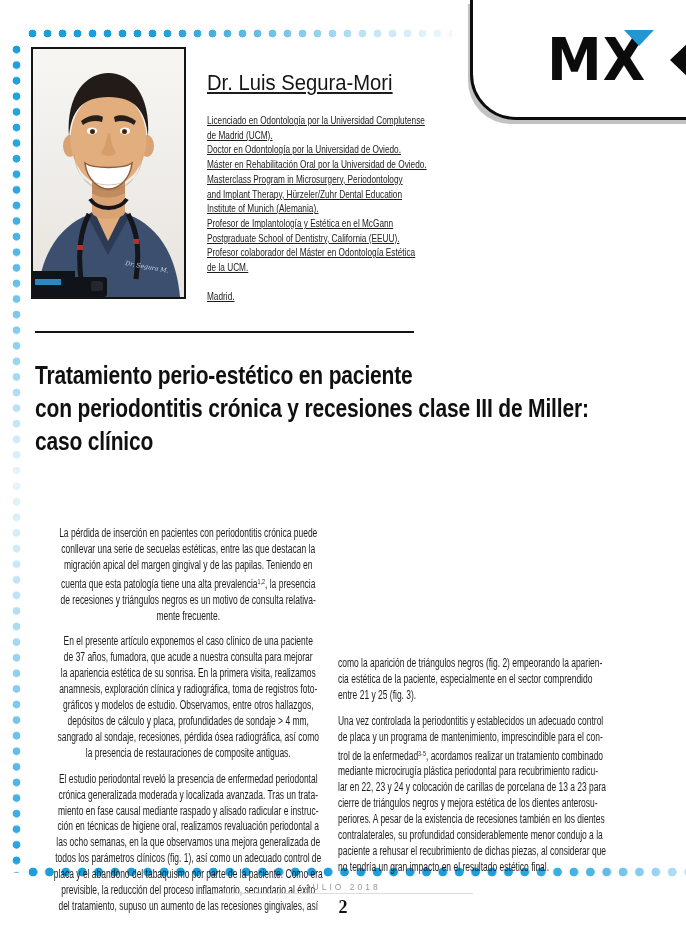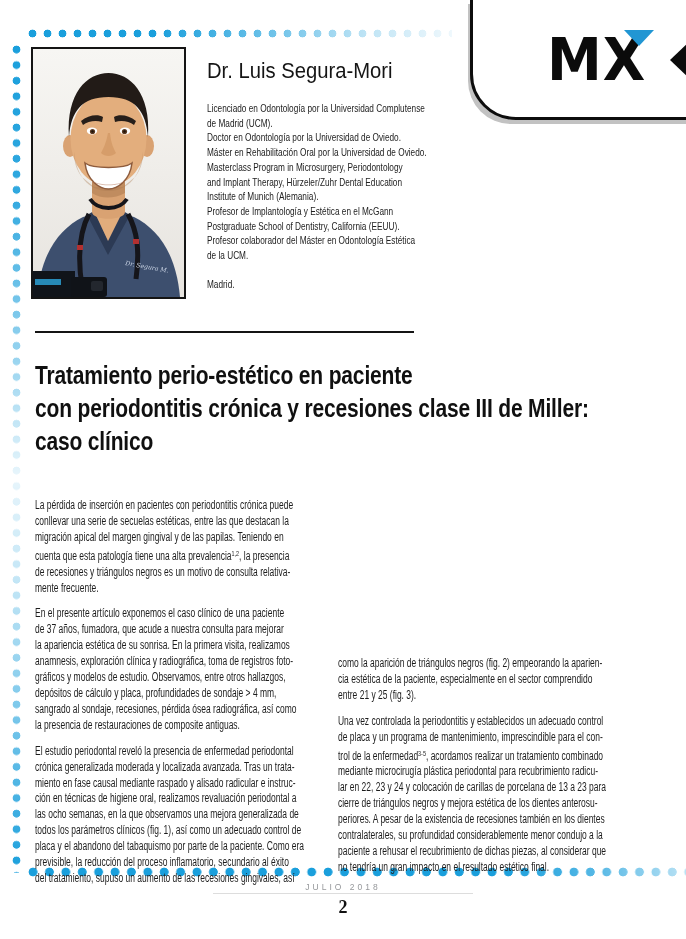--- a/index.html
+++ b/index.html
@@ -30,21 +30,21 @@
     -webkit-mask-image:linear-gradient(90deg,#000 0%,#000 72%,rgba(0,0,0,.75) 86%,rgba(0,0,0,.3) 100%);
     mask-image:linear-gradient(90deg,#000 0%,#000 72%,rgba(0,0,0,.75) 86%,rgba(0,0,0,.3) 100%);
   }
   
   .photo-frame{
     position:absolute;left:31px;top:47px;width:151px;height:248px;
     border:2px solid #141414;background:#efece8;
   }
   .photo-frame svg{display:block;}
   
-  .author{position:absolute;left:207px;top:58px;width:260px;}
+  .author{position:absolute;left:207px;top:70px;width:260px;text-decoration:underline;}
   .author-name{
     margin:0;font-size:22px;font-weight:500;color:#151515;white-space:nowrap;
     transform:scaleX(.92);transform-origin:0 0;letter-spacing:0;
   }
   .author-meta{
     margin-top:17px;width:342px;transform:scaleX(.75);transform-origin:0 0;
   }
   .author-meta p{margin:0;font-size:11px;line-height:14.7px;white-space:pre;color:#222;}
   .author-city{margin-top:14px !important;}
   
@@ -69,21 +69,21 @@
     border-right:22px solid #0b0b0b;
   }
   
   .rule{position:absolute;left:35px;top:331px;width:379px;height:2px;background:#141414;}
   .article-title{
     position:absolute;left:35px;top:359px;margin:0;width:720px;
     font-size:25px;line-height:33px;font-weight:bold;color:#101010;
     letter-spacing:-0.2px;white-space:pre;transform:scaleX(.84);transform-origin:0 0;
   }
   .col{position:absolute;width:306px;}
-  .col-left{left:35px;top:498px;}
+  .col-left{left:35px;top:526px;text-align:center;}
   .col-right{left:338px;top:656px;}
   .body-cond{width:452px;transform:scaleX(.678);transform-origin:0 0;}
   .body-cond p{margin:0 0 10px;font-size:12.5px;line-height:15.9px;white-space:pre;color:#1c1c1c;}
   .body-cond sup{font-size:8px;vertical-align:4px;}
   
   .footer-date{
     position:absolute;left:0;right:0;top:882px;text-align:center;
     font-size:8.5px;font-weight:normal;letter-spacing:3px;color:#96989b;
   }
   .footer-line{position:absolute;left:213px;top:893px;width:260px;height:1px;background:#dddddd;}

